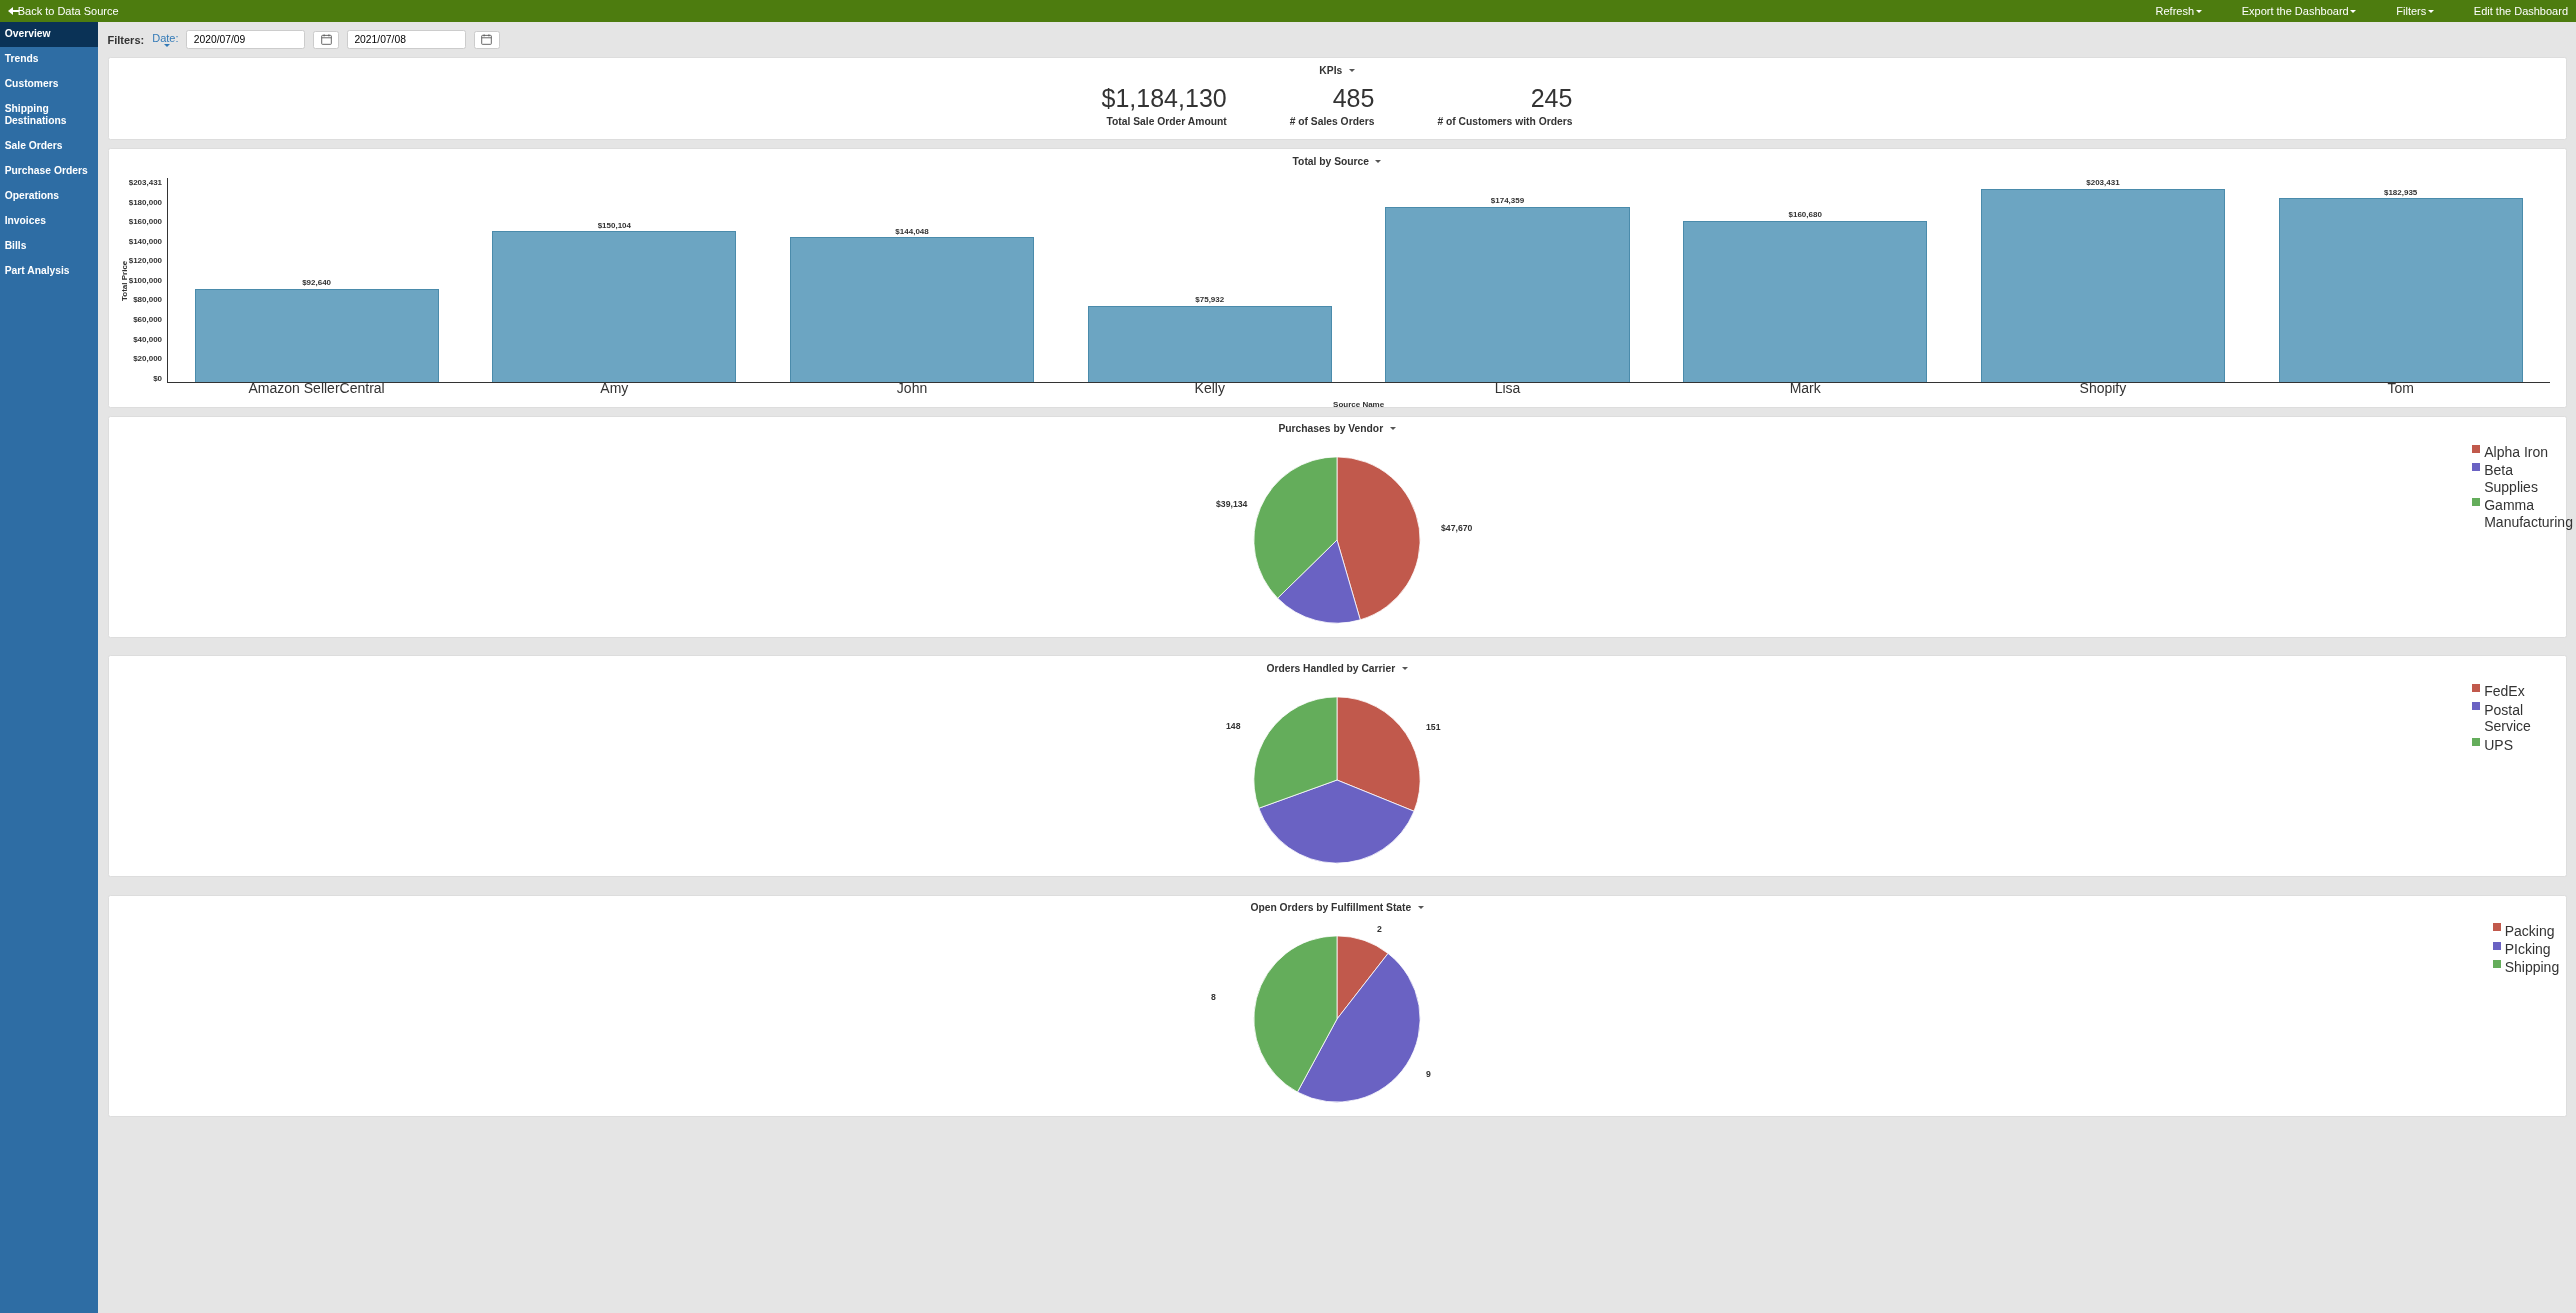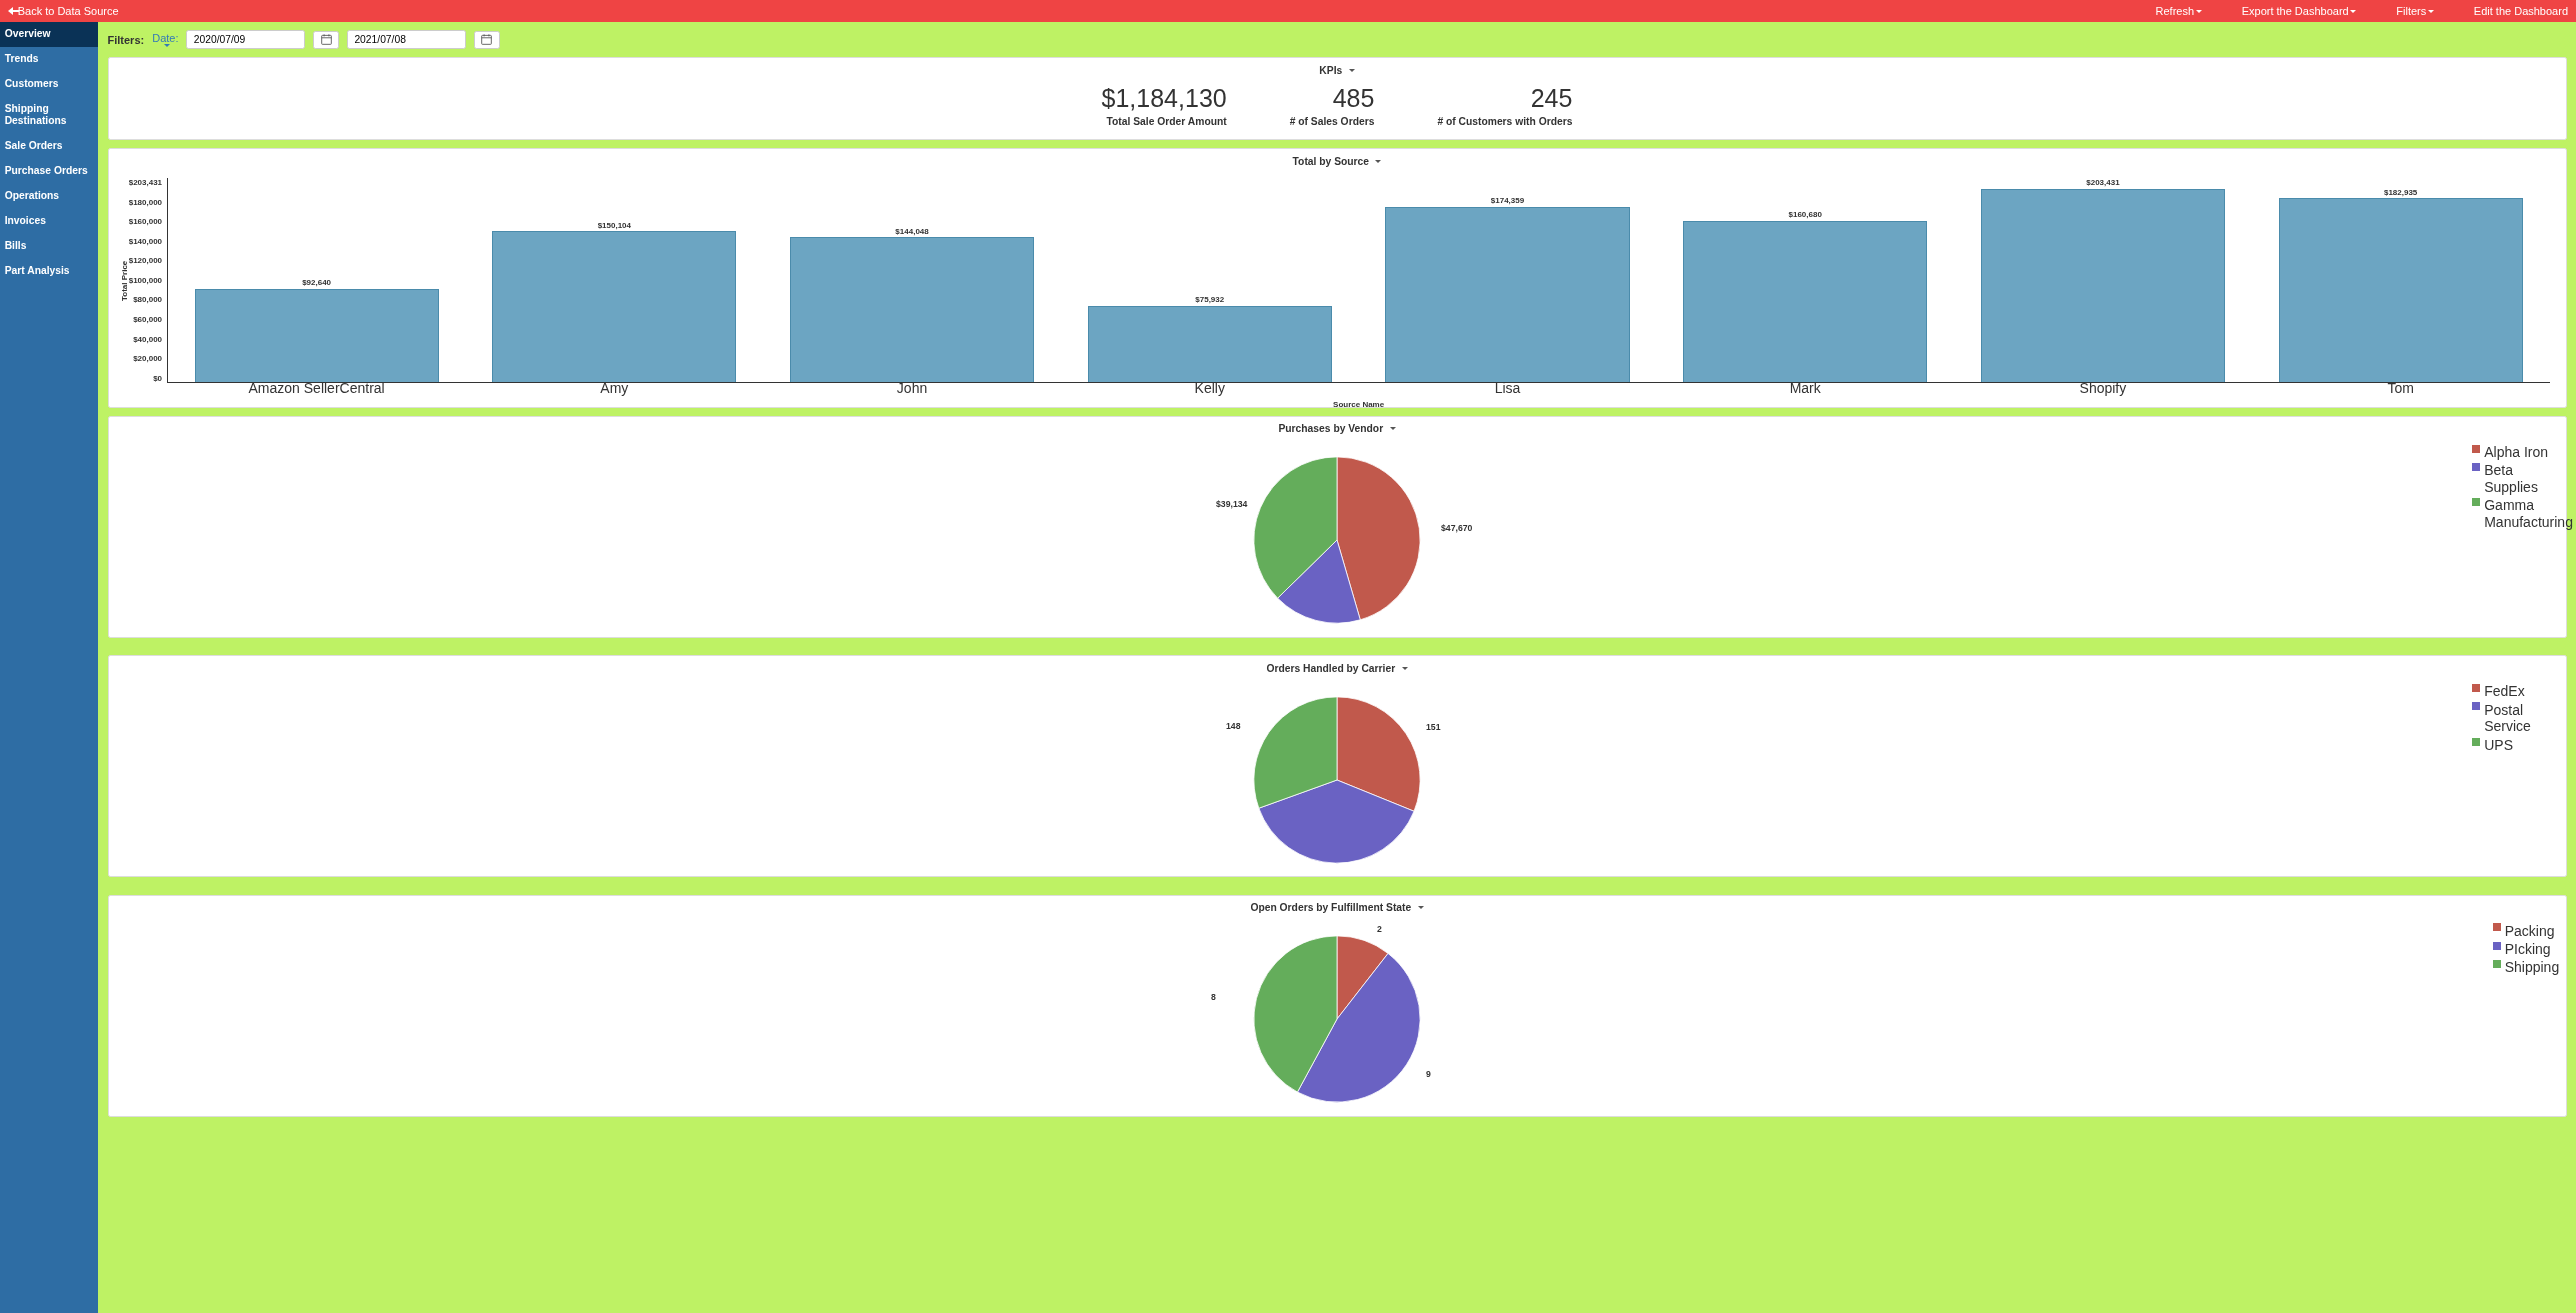--- a/index.html
+++ b/index.html
@@ -3,21 +3,21 @@
 <meta charset="utf-8">
 <style>
 * { box-sizing: border-box; margin: 0; padding: 0; }
 body {
   font-family: "Helvetica Neue", Helvetica, Arial, sans-serif;
   font-size: 11px;
   color: #333;
   background: #fff;
 }
 .topbar {
-  background: #ef4444;
+  background: #4d7c0f;
   color: #fff;
   height: 22px;
   display: flex;
   align-items: center;
   padding: 0 8px;
 }
 .topbar-left {
   display: flex;
   align-items: center;
   gap: 4.7px;
@@ -78,21 +78,21 @@
   cursor: pointer;
   line-height: 1.2;
 }
 .sidebar-item.active {
   background: #0a3256;
 }
 .content {
   flex: 1;
   padding: 8px 9.5px;
   overflow: auto;
-  background: #bef264;
+  background: #e5e5e5;
 }
 .filters-row {
   display: flex;
   align-items: center;
   gap: 8px;
   margin-bottom: 8px;
 }
 .filters-label { font-weight: bold; }
 .date-link { color: #337ab7; cursor: pointer; display: flex; align-items: center; flex-direction: column; }
 .date-input {

